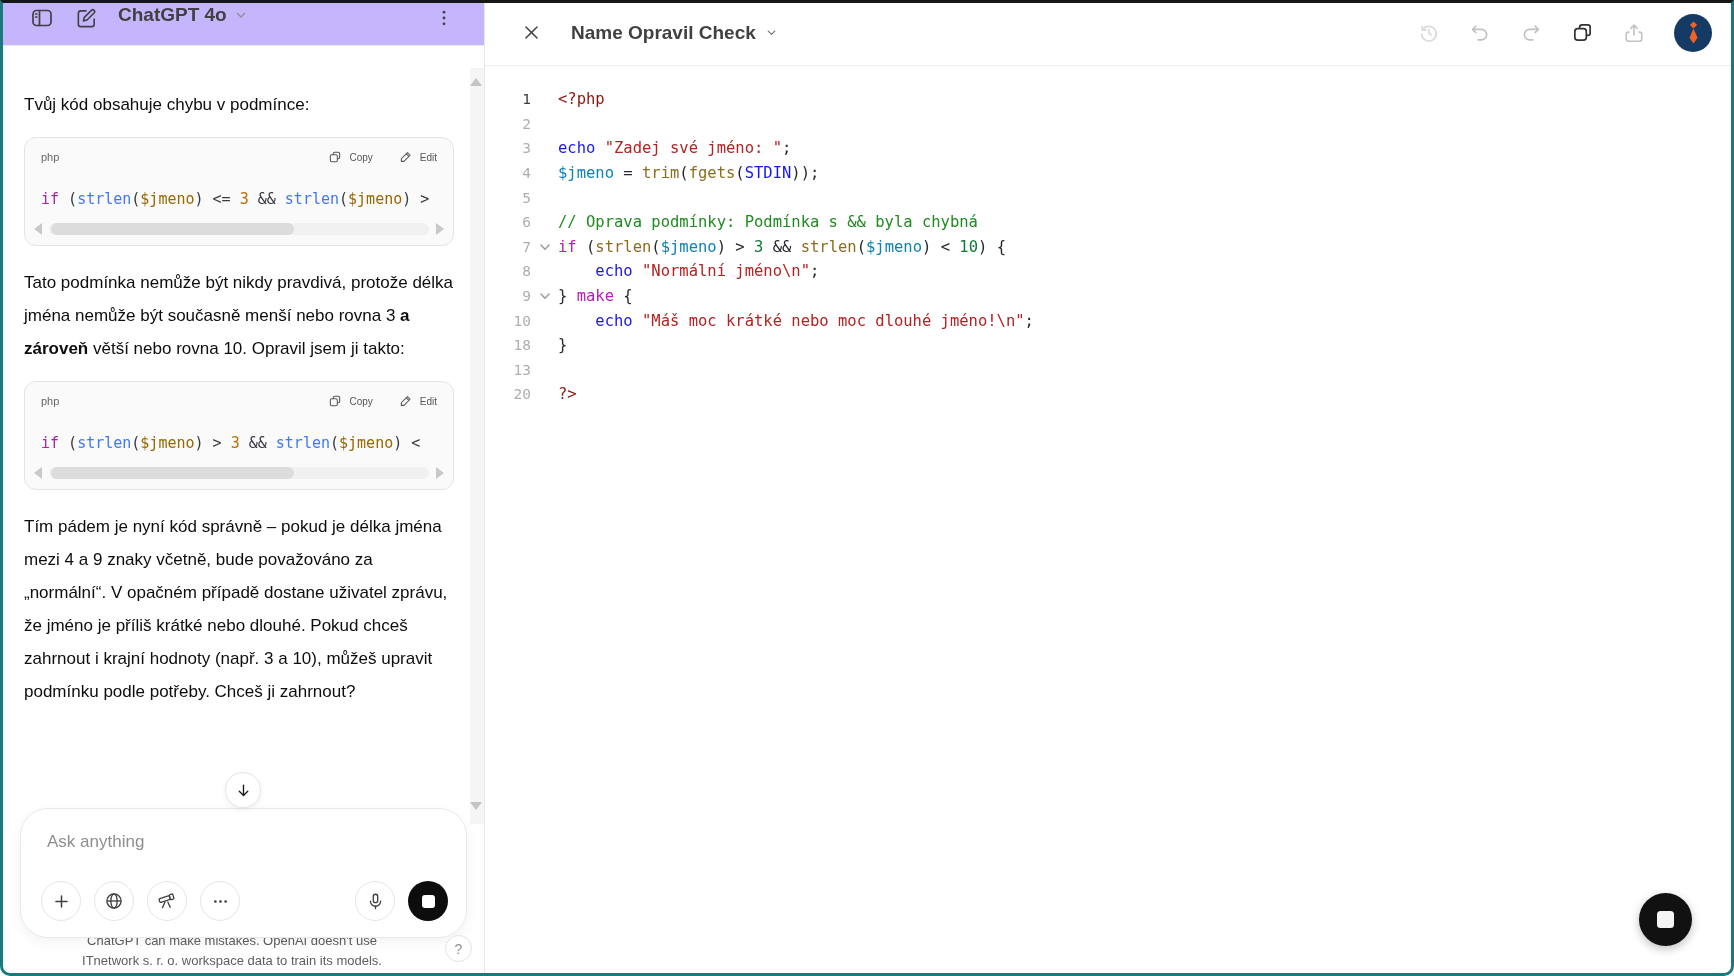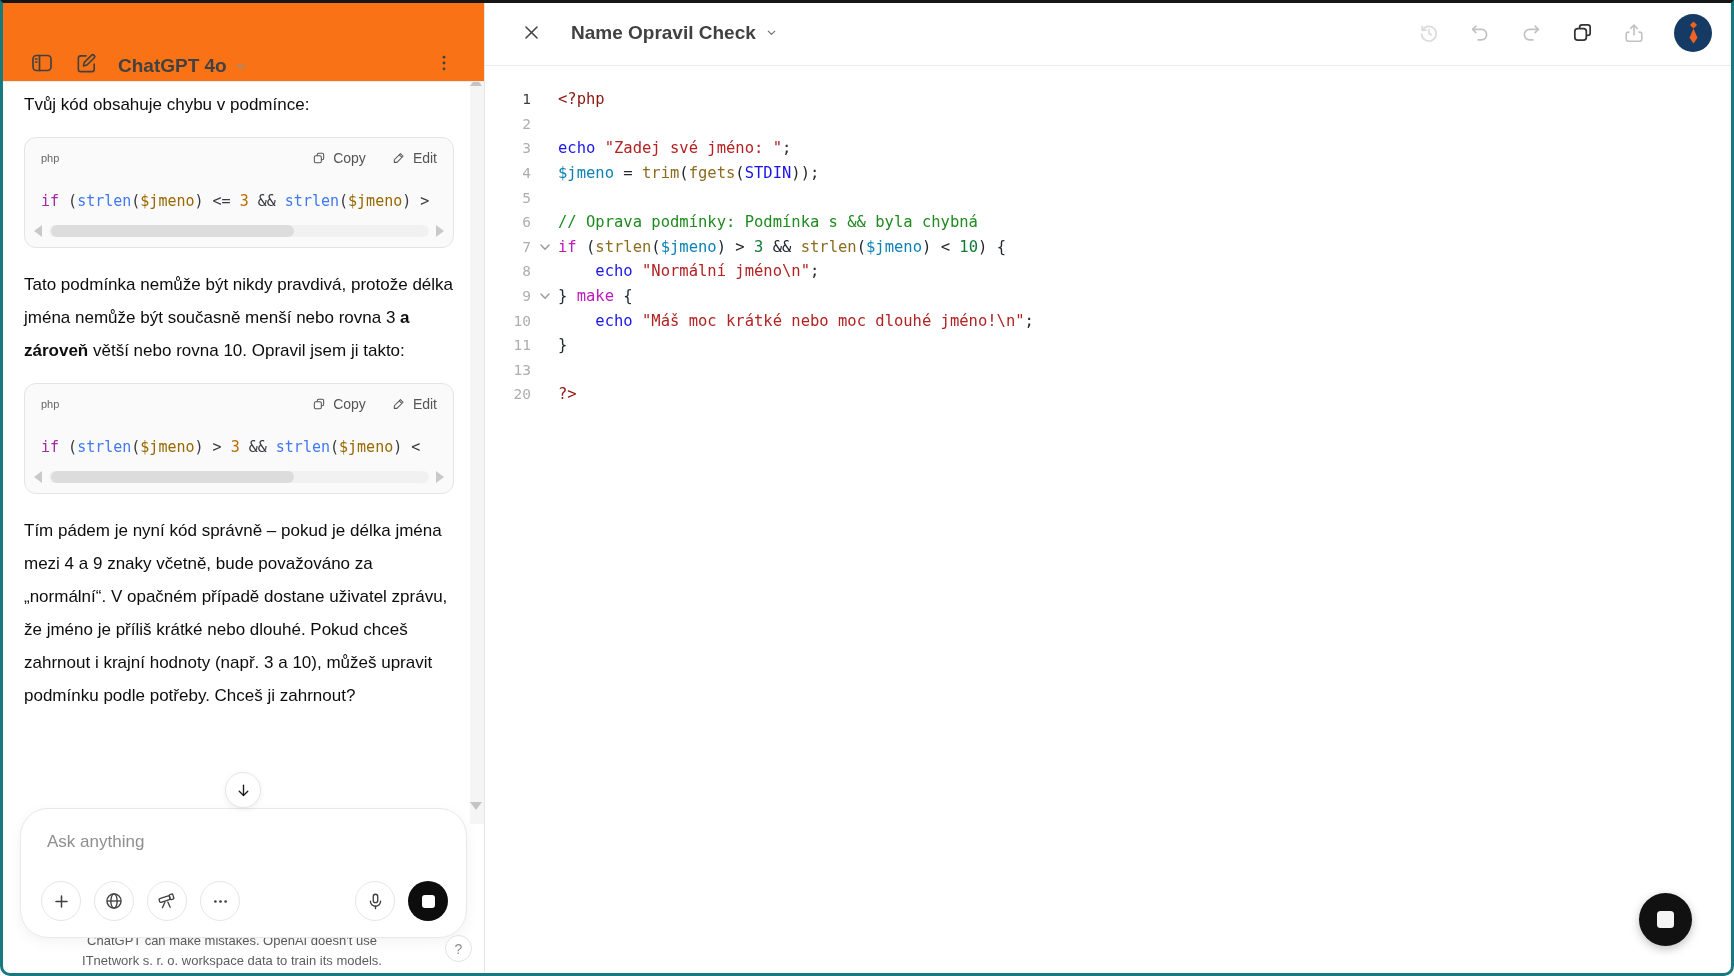--- a/index.html
+++ b/index.html
@@ -6,37 +6,37 @@
   html,body { width:1734px; height:976px; overflow:hidden; background:#fff;
     font-family:"Liberation Sans","DejaVu Sans",sans-serif; }
   body { position:relative; }
 
   
   .window-frame { position:absolute; inset:0; border:3px solid #18797f; border-top:3px solid #161616;
     border-radius:0 0 10px 10px; pointer-events:none; z-index:99; }
 
   
   .chat-panel { position:absolute; left:0; top:0; width:484px; height:100%; background:#fff; }
-  .chat-header { position:absolute; top:0; left:0; right:0; height:82px; display:flex; align-items:flex-end;
-    padding:0 22px 0 24px; gap:8px; background:#f97316; border-bottom:1px solid #ececec; z-index:6; }
+  .chat-header { position:absolute; top:0; left:0; right:0; height:46px; display:flex; align-items:flex-start;
+    padding:0 22px 0 24px; gap:8px; background:#c4b5fd; border-bottom:1px solid #ececec; z-index:6; }
   .icon-btn { display:flex; align-items:center; justify-content:center; width:36px; height:36px;
     background:transparent; border:none; border-radius:8px; color:#414141; cursor:pointer; padding:0; flex:none; }
   .model-switcher { display:flex; align-items:center; gap:7px; background:none; border:none; cursor:pointer;
     font-family:inherit; font-size:19px; font-weight:600; color:#414141; padding:4px 6px; border-radius:8px; }
   .model-switcher .chev { color:#8f8f8f; display:flex; }
   .flex-spacer { flex:1; }
 
   .messages { position:absolute; top:66px; left:0; right:16px; bottom:0; padding:12px 14px 0 24px; overflow:hidden; }
   .msg-p { font-size:17px; line-height:33px; color:#0d0d0d; margin:10px 0 16px; max-width:430px; }
 
   .code-block { border:1px solid #e4e4e7; border-radius:12px; background:#fafafa; margin:16px 0 20px; overflow:hidden; }
   .cb-head { display:flex; align-items:center; padding:12px 16px 2px; }
   .cb-lang { font-size:11px; color:#666; }
   .cb-actions { margin-left:auto; display:flex; gap:26px; }
-  .cb-btn { display:flex; align-items:center; gap:7px; font-size:14px; color:#555; background:none;
+  .cb-btn { display:flex; align-items:center; gap:7px; font-size:10px; color:#555; background:none;
     border:none; cursor:pointer; padding:0; font-family:inherit; }
   .cb-code { padding:24px 16px 2px; font-family:"DejaVu Sans Mono","Liberation Mono",monospace;
     font-size:15px; white-space:pre; overflow:hidden; }
   .cb-scroll { display:flex; align-items:center; height:14px; margin:12px 9px 9px; }
   .tri { width:0; height:0; border-top:6px solid transparent; border-bottom:6px solid transparent; flex:none; }
   .tri-left  { border-right:8px solid #c9c9c9; }
   .tri-right { border-left:8px solid #c9c9c9; }
   .cb-track { flex:1; height:12px; margin:0 7px; background:#f1f1f1; border-radius:7px; position:relative; }
   .cb-thumb { position:absolute; left:2px; top:0; height:12px; width:64%; background:#dcdcdc; border-radius:7px; }
 
@@ -417,21 +417,21 @@
           </svg>
         </span>
         <span class="code-text"><span style="color: rgb(36, 40, 48);">} </span><span style="color: rgb(189, 26, 189);">make</span><span style="color: rgb(36, 40, 48);"> {</span></span>
       </div>
       <div class="cm-line">
         <span class="gutter">10</span>
         <span class="fold-slot"></span>
         <span class="code-text"><span style="color: rgb(36, 40, 48);">    </span><span style="color: rgb(26, 22, 232);">echo</span><span style="color: rgb(36, 40, 48);"> </span><span style="color: rgb(179, 34, 34);">"Máš moc krátké nebo moc dlouhé jméno!\n"</span><span style="color: rgb(36, 40, 48);">;</span></span>
       </div>
       <div class="cm-line">
-        <span class="gutter">11</span>
+        <span class="gutter">18</span>
         <span class="fold-slot"></span>
         <span class="code-text"><span style="color: rgb(36, 40, 48);">}</span></span>
       </div>
       <div class="cm-line">
         <span class="gutter">13</span>
         <span class="fold-slot"></span>
         <span class="code-text"></span>
       </div>
       <div class="cm-line">
         <span class="gutter">20</span>

